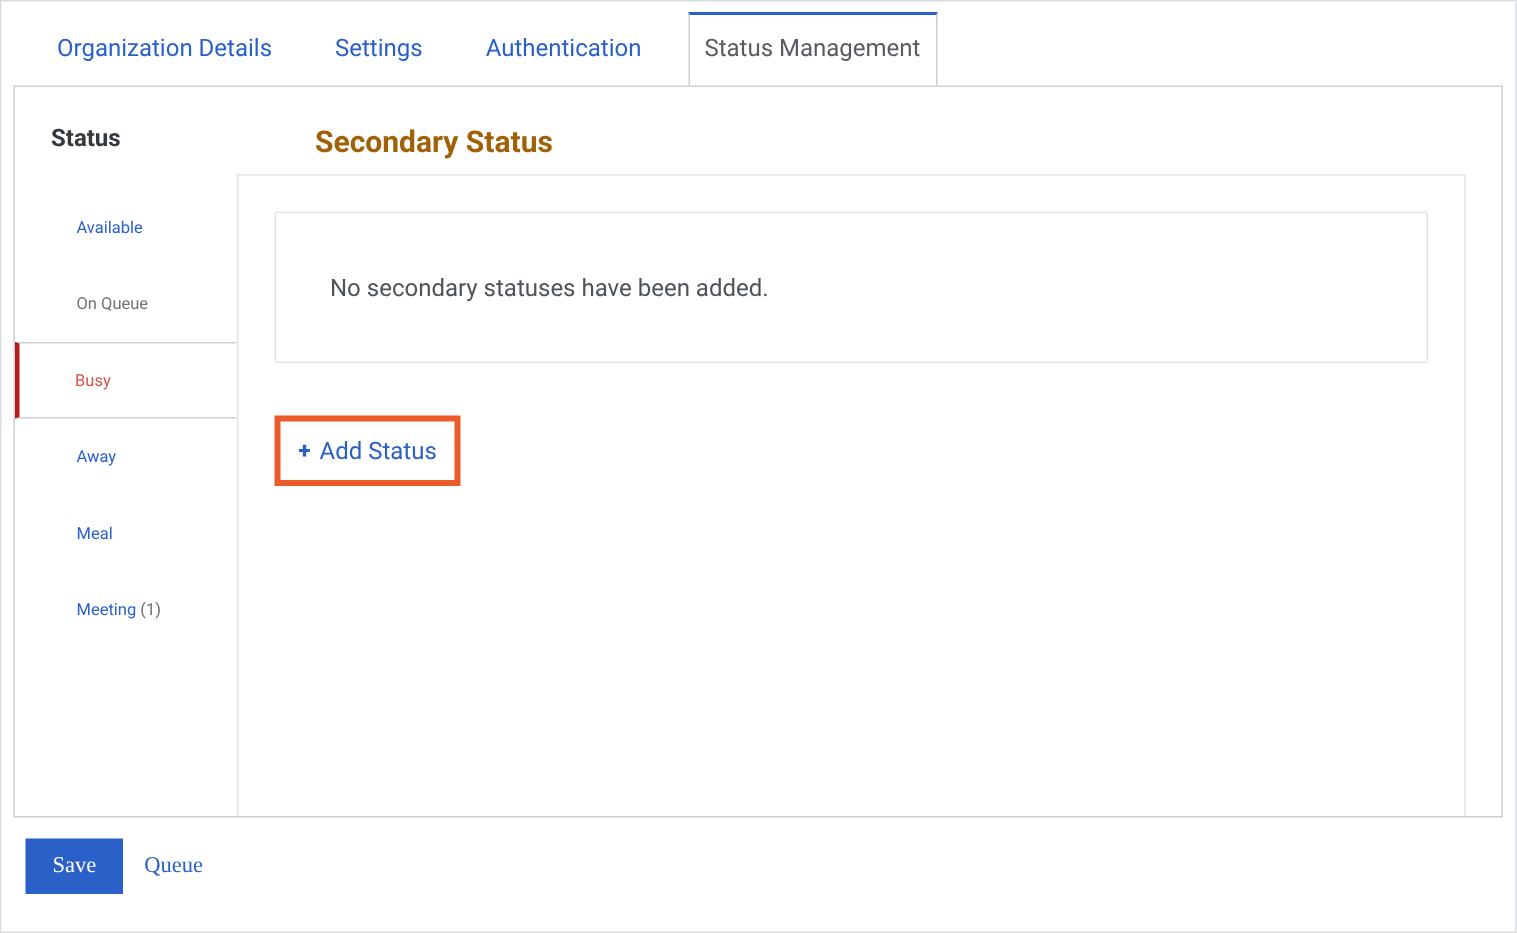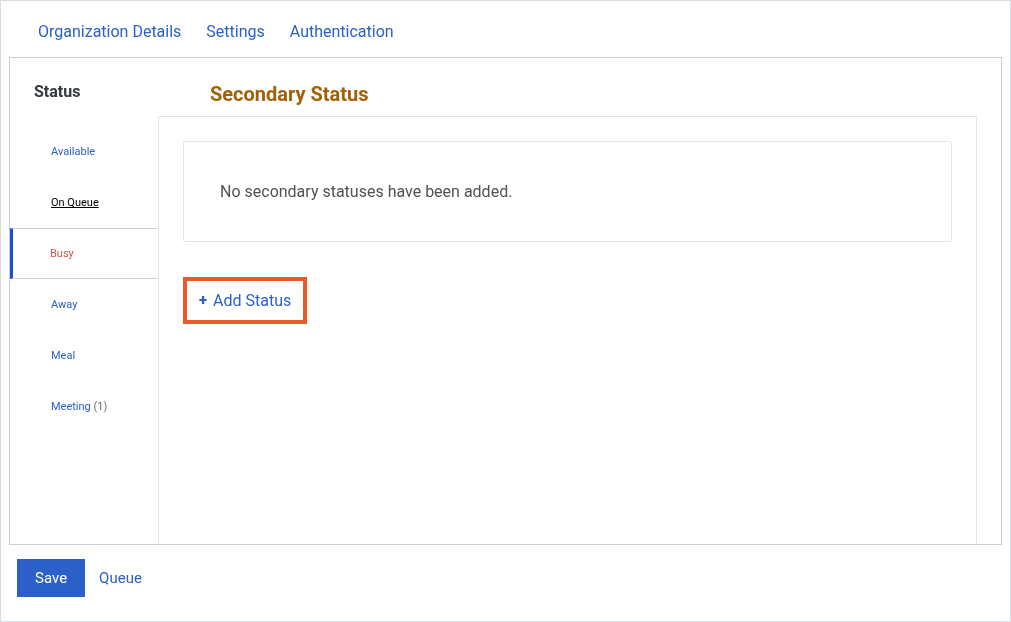--- a/index.html
+++ b/index.html
@@ -13,21 +13,21 @@
       width: 1011px;
       height: 622px;
       border: 1px solid #d8dde1;
       background: #fff;
       position: relative;
       padding: 8px 8px 12px 8px;
     }
     .tabs {
       display: flex;
       align-items: flex-end;
-      gap: 3px;
+      gap: 20px;
       padding-left: 18px;
       height: 48px;
     }
     .tab {
       color: #2a60c8;
       font-size: 16px;
       padding: 14px 10px 16px 10px;
       cursor: pointer;
       border: 1px solid transparent;
       position: relative;
@@ -75,28 +75,27 @@
       padding-top: 10px;
     }
     .status-item {
       padding: 18px 10px 18px 40px;
       color: #2a60c8;
       font-size: 11px;
       cursor: pointer;
       border: 1px solid transparent;
     }
     .status-item.disabled {
-      color: #000000;
-      text-decoration: underline;
+      color: #737373;
     }
     .status-item.active {
       color: #d35347;
       border-top: 1px solid #c9cfd4;
       border-bottom: 1px solid #c9cfd4;
-      border-left: 3px solid #1d4ed8;
+      border-left: 3px solid #b91c1c;
       padding-left: 37px;
       background: #fff;
     }
     .count { color: #6a6f75; }
     .secondary-area {
       flex: 1;
       border: 1px solid #e3e6e9;
       padding: 24px 24px 0 24px;
       margin-right: 24px;
     }
@@ -128,20 +127,21 @@
     .plus-icon {
       font-weight: 900;
       font-size: 15px;
       line-height: 1;
     }
     .footer {
       display: flex;
       align-items: center;
       gap: 14px;
       padding: 14px 0 0 8px;
+      font-family: Liberation Serif, serif;
     }
     .save-btn {
       background: #2a60c8;
       color: #fff;
       border: none;
       padding: 10px 18px;
       font-size: 15px;
       cursor: pointer;
       font-family: inherit;
     }
@@ -155,20 +155,21 @@
     }
   </style>
 </head>
 <body>
 
 <div class="page">
   <div class="tabs">
     <div class="tab">Organization Details</div>
     <div class="tab">Settings</div>
     <div class="tab">Authentication</div>
+    <div class="tab active">Status Management</div>
   </div>
 
   <div class="panel">
     <div class="scroll-area">
       <div class="headers">
         <div class="h-status">Status</div>
         <div class="h-secondary">Secondary Status</div>
       </div>
       <div class="content-row">
         <div class="status-list">

